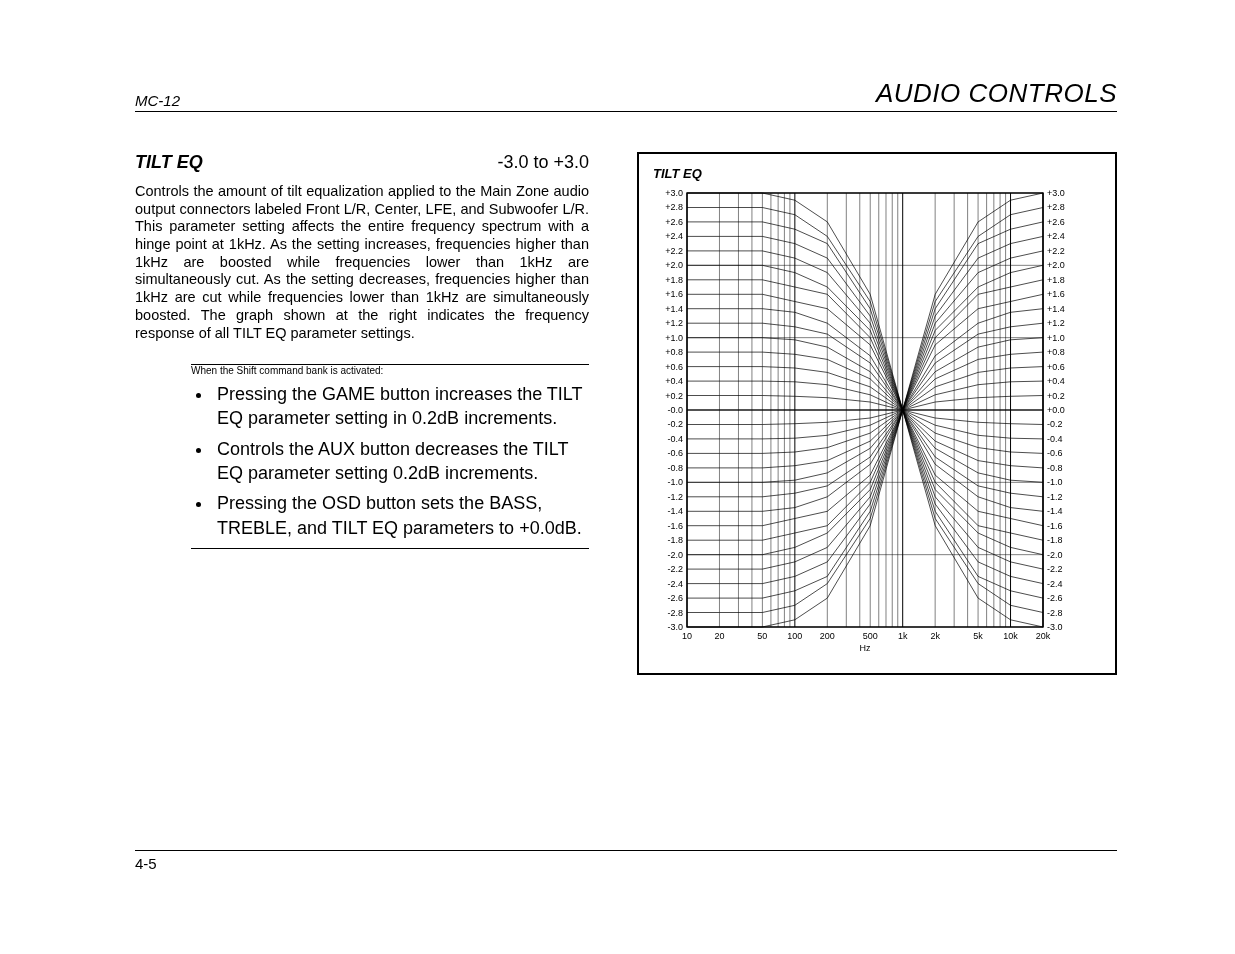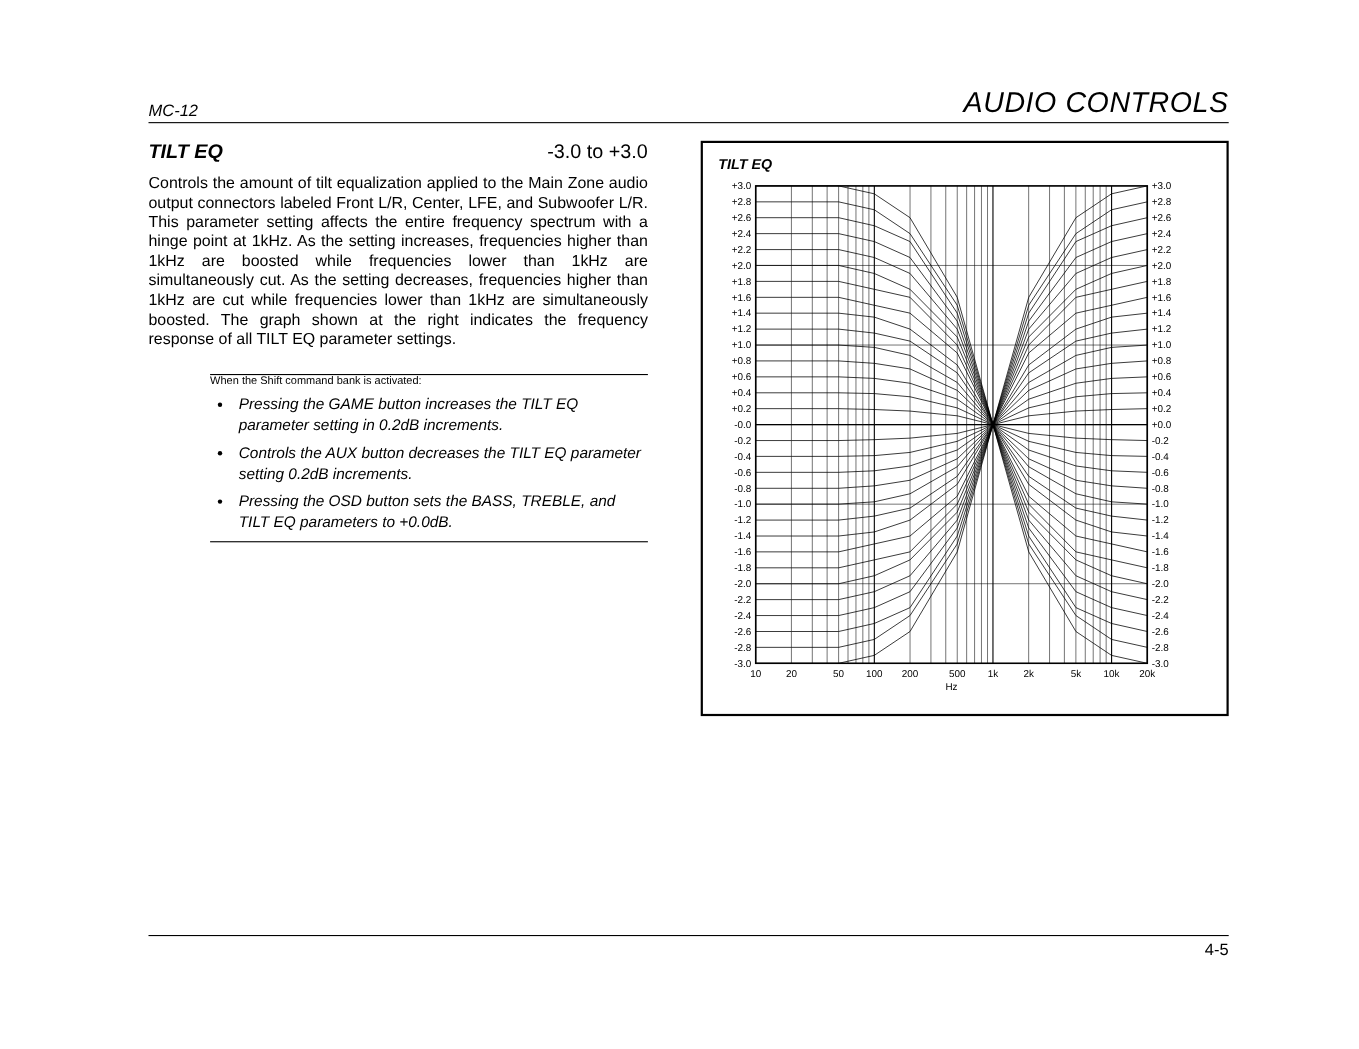--- a/index.html
+++ b/index.html
@@ -1,40 +1,40 @@
 <!DOCTYPE html>
 <html><head>
 <meta charset="utf-8">
 <style>
 html,body{margin:0;padding:0;background:#fff;font-family:"Myriad Pro","Segoe UI",Arial,sans-serif;color:#000}
 .page{width:1235px;height:954px;position:relative;box-sizing:border-box;padding:78px 118px 2px 135px}
 .hdr{display:flex;justify-content:space-between;align-items:flex-end;border-bottom:1px solid #000;padding-bottom:2px}
 .hdr-left{font-style:italic;font-size:15px}
 .hdr-right{font-style:italic;font-size:26px;font-weight:400;letter-spacing:.5px}
-.cols{display:flex;gap:48px;margin-top:16px}
+.cols{display:flex;gap:48px;margin-top:40px}
 .col-left{width:465px}
 .col-right{flex:1}
 .title-row{display:flex;justify-content:space-between;align-items:baseline}
 .title{font-style:italic;font-weight:700;font-size:18px}
 .range{font-size:18px}
 .crumb{margin-top:6px}
 .crumb-chip{display:inline-block;background:#3b3b3b;color:#fff;font-size:10px;font-weight:700;letter-spacing:.3px;padding:2px 4px 1px;vertical-align:middle}
 .crumb-arrow{display:inline-flex;width:14px;height:14px;border:1px solid #000;border-radius:50%;vertical-align:middle;margin:0 2px;align-items:center;justify-content:center;font-size:9px;line-height:1}
 .body-text{margin-top:10px;font-size:14.5px;line-height:1.22;text-align:justify}
 .note-box{margin:14px 0 0 56px;padding-top:8px}
 .note-rule{border-top:1px solid #000;height:0}
 .note-title{font-style:italic;font-weight:700;font-size:16px;margin:6px 0 4px}
 .note-sub{font-size:10px;margin-bottom:6px}
-.note-list{margin:0;padding-left:22px;font-style:italic;font-size:14px;line-height:1.35}
+.note-list{margin:0;padding-left:22px;font-size:18px;line-height:1.35}
 .note-list li{margin-bottom:6px;padding-left:4px}
 .chart-box{border:2px solid #000;padding:12px 14px 14px;width:448px}
 .chart-title{font-style:italic;font-weight:700;font-size:13px;margin-bottom:8px}
 .chart-caption{font-style:italic;font-size:12px;line-height:1.3;margin-top:10px;text-align:justify}
 .chart-svg{display:block}
-.footer{position:absolute;left:135px;right:118px;bottom:82px;border-top:1px solid #000;text-align:right;padding-top:4px;font-size:15px}
+.footer{position:absolute;left:135px;right:118px;bottom:82px;border-top:1px solid #000;padding-top:4px;font-size:15px}
 </style>
 </head>
 <body>
 
 <div class="page">
   <div class="hdr">
     <span class="hdr-left">MC-12</span>
     <span class="hdr-right">AUDIO CONTROLS</span>
   </div>
 

